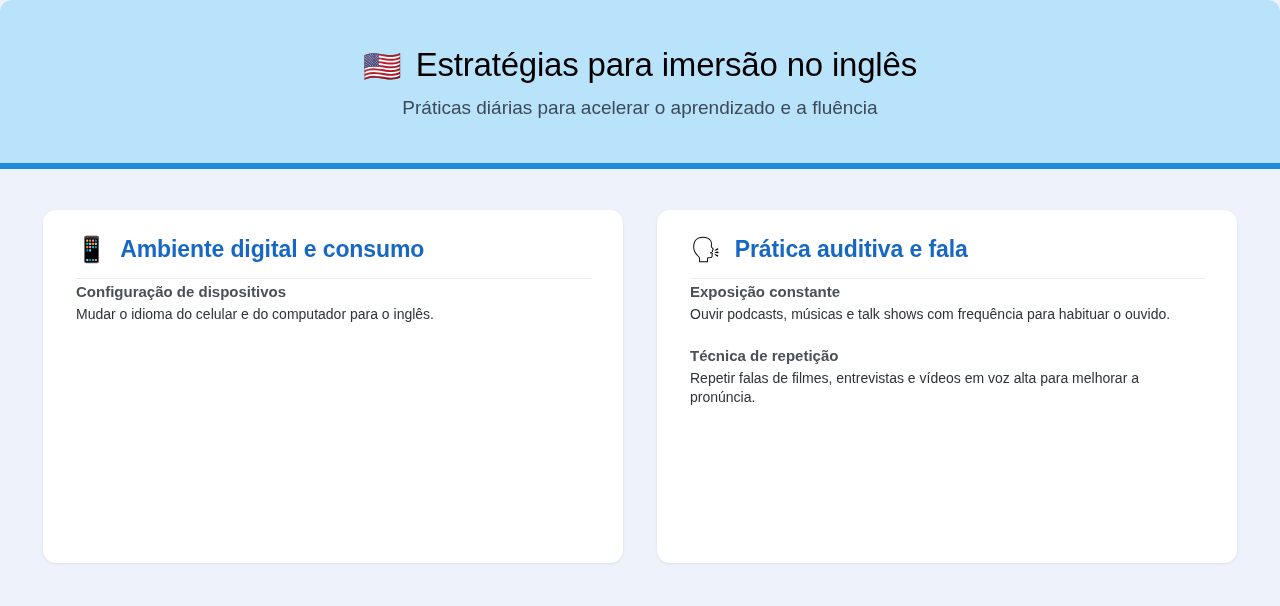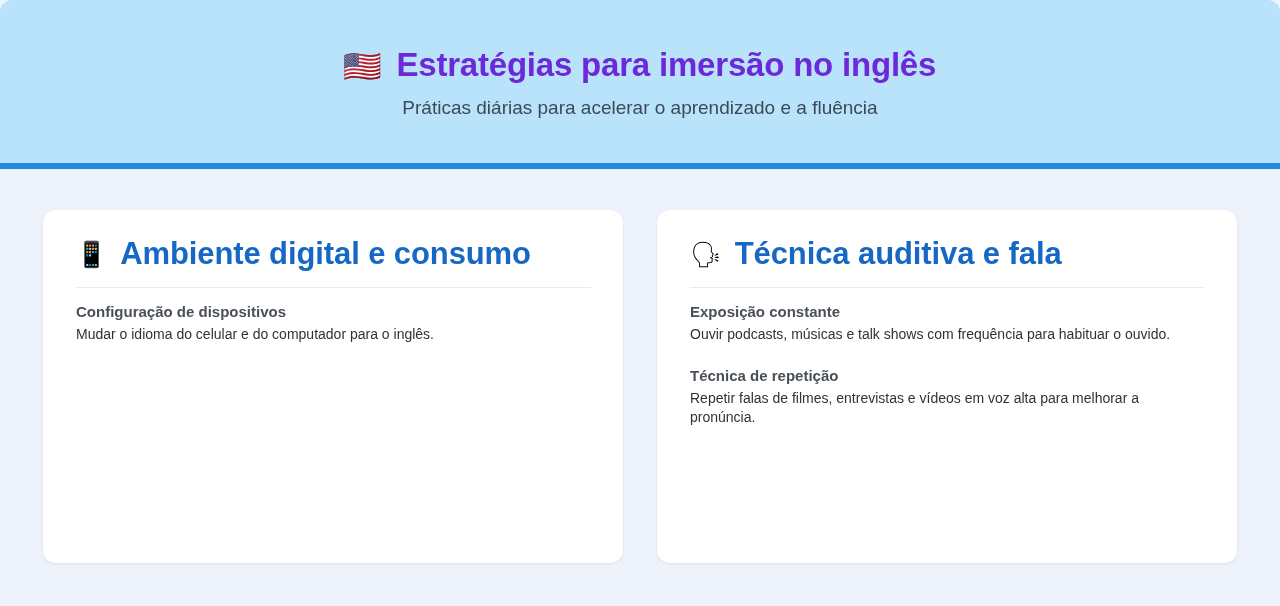--- a/index.html
+++ b/index.html
@@ -49,22 +49,22 @@
 
   .flag-icon {
     font-size: 31px;
     line-height: 1;
     display: inline-block;
     transform: translateY(1px);
   }
 
   .page-title {
     font-size: 33px;
-    font-weight: bold;
-    color: #6d28d9;
+    font-weight: normal;
+    color: #000000;
     letter-spacing: -0.2px;
     white-space: nowrap;
   }
 
   .page-subtitle {
     margin-top: 13px;
     font-size: 19px;
     color: #3c4a57;
     white-space: nowrap;
   }
@@ -97,29 +97,29 @@
     border-bottom: 1px solid #e9ecef;
   }
 
   .card-icon {
     font-size: 25px;
     line-height: 1;
     display: inline-block;
   }
 
   .card-title {
-    font-size: 31px;
+    font-size: 23px;
     font-weight: bold;
     color: #1668c4;
     letter-spacing: -0.1px;
     white-space: nowrap;
   }
 
   .entries {
-    margin-top: 15px;
+    margin-top: 4px;
   }
 
   .entry + .entry {
     margin-top: 24px;
   }
 
   .entry-label {
     font-size: 15px;
     font-weight: bold;
     color: #4a5058;
@@ -157,21 +157,21 @@
         <div class="entry">
           <div class="entry-label">Configuração de dispositivos</div>
           <div class="entry-text">Mudar o idioma do celular e do computador para o inglês.</div>
         </div>
       </div>
     </div>
 
     <div class="card">
       <div class="card-head">
         <span class="card-icon">🗣</span>
-        <span class="card-title">Técnica auditiva e fala</span>
+        <span class="card-title">Prática auditiva e fala</span>
       </div>
       <div class="entries">
         <div class="entry">
           <div class="entry-label">Exposição constante</div>
           <div class="entry-text">Ouvir podcasts, músicas e talk shows com frequência para habituar o ouvido.</div>
         </div>
         <div class="entry">
           <div class="entry-label">Técnica de repetição</div>
           <div class="entry-text">Repetir falas de filmes, entrevistas e vídeos em voz alta para melhorar a pronúncia.</div>
         </div>

